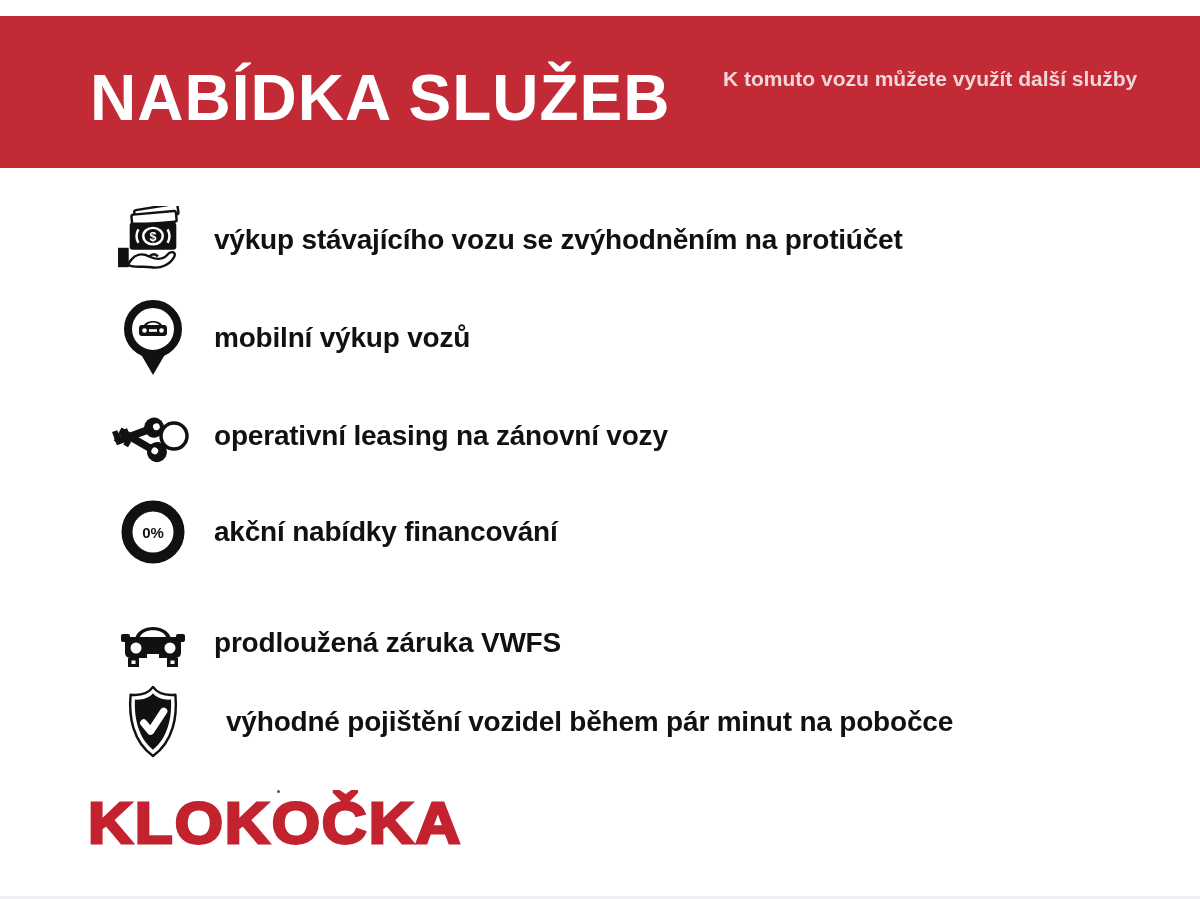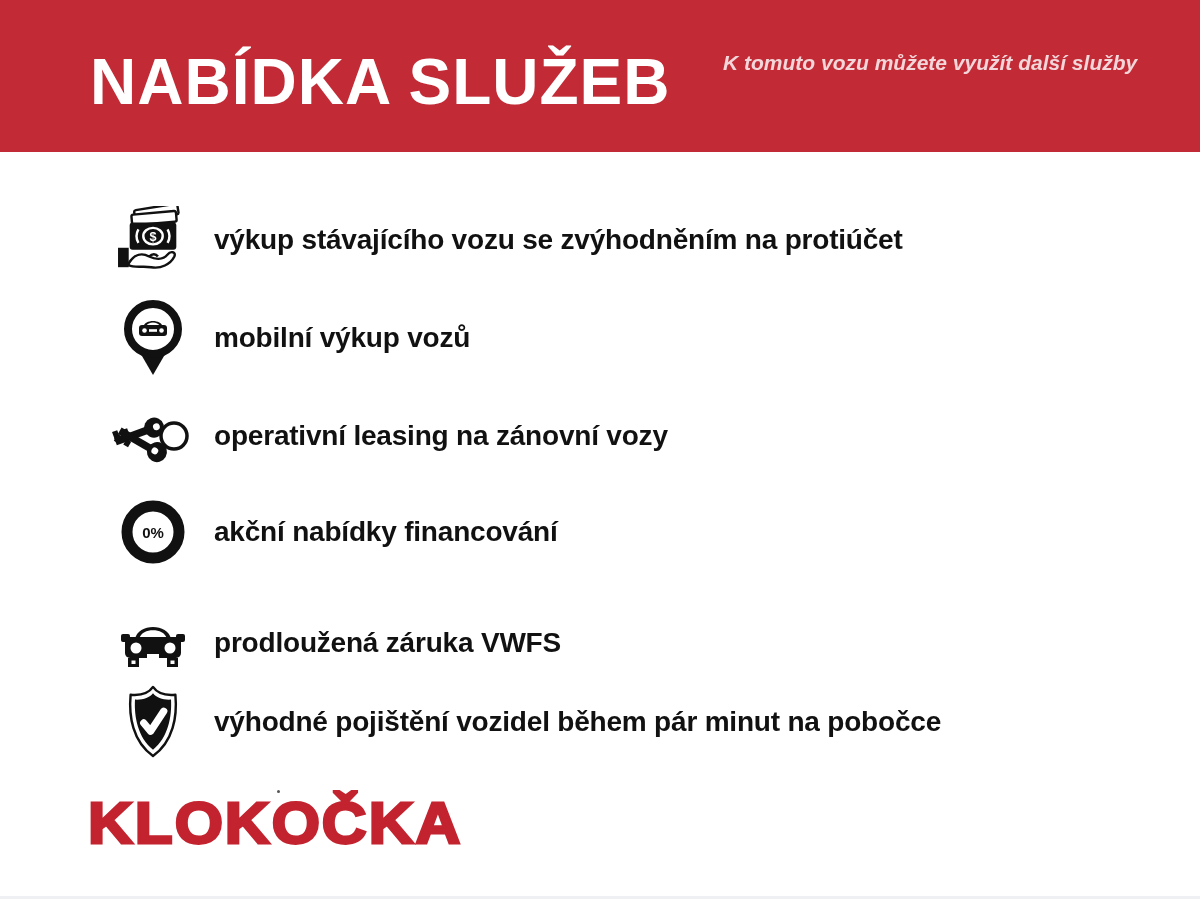--- a/index.html
+++ b/index.html
@@ -1,45 +1,45 @@
 <!DOCTYPE html>
 <html><head>
 <meta charset="utf-8">
 <style>
   * { margin: 0; padding: 0; box-sizing: border-box; }
   html, body { width: 1200px; height: 899px; background: #ffffff; overflow: hidden; }
   body { font-family: "Liberation Sans", sans-serif; position: relative; }
 
   
   .banner {
-    position: absolute; left: 0; top: 0; width: 1200px; height: 152px;
+    position: absolute; left: 0; top: 16px; width: 1200px; height: 152px;
     background: #C22B36;
   }
   .banner-title {
     position: absolute; left: 90px; top: 50px;
     font-size: 64px; font-weight: bold; color: #ffffff;
     letter-spacing: 1px; line-height: 64px; white-space: nowrap;
   }
   .banner-note {
     position: absolute; left: 723px; top: 47px;
     font-size: 21px; font-weight: bold; color: #F3D6D9;
-    line-height: 31px; white-space: nowrap; font-style: italic;
+    line-height: 31px; white-space: nowrap;
   }
 
   
   .service-row {
     position: absolute; left: 106px; height: 80px; width: 1000px;
     display: flex; align-items: center;
   }
   .row-1 { top: 200px; }
   .row-2 { top: 298px; }
   .row-3 { top: 396px; }
   .row-4 { top: 492px; }
   .row-5 { top: 603px; }
-  .row-6 { top: 682px; }
+  .row-6 { top: 682px; gap: 12px; }
   .icon-box {
     width: 94px; height: 80px; flex: 0 0 94px;
     display: flex; align-items: center; justify-content: center;
   }
   .service-label {
     margin-left: 14px;
     font-size: 28px; font-weight: bold; color: #111111;
     letter-spacing: -0.2px; white-space: nowrap;
   }
 

